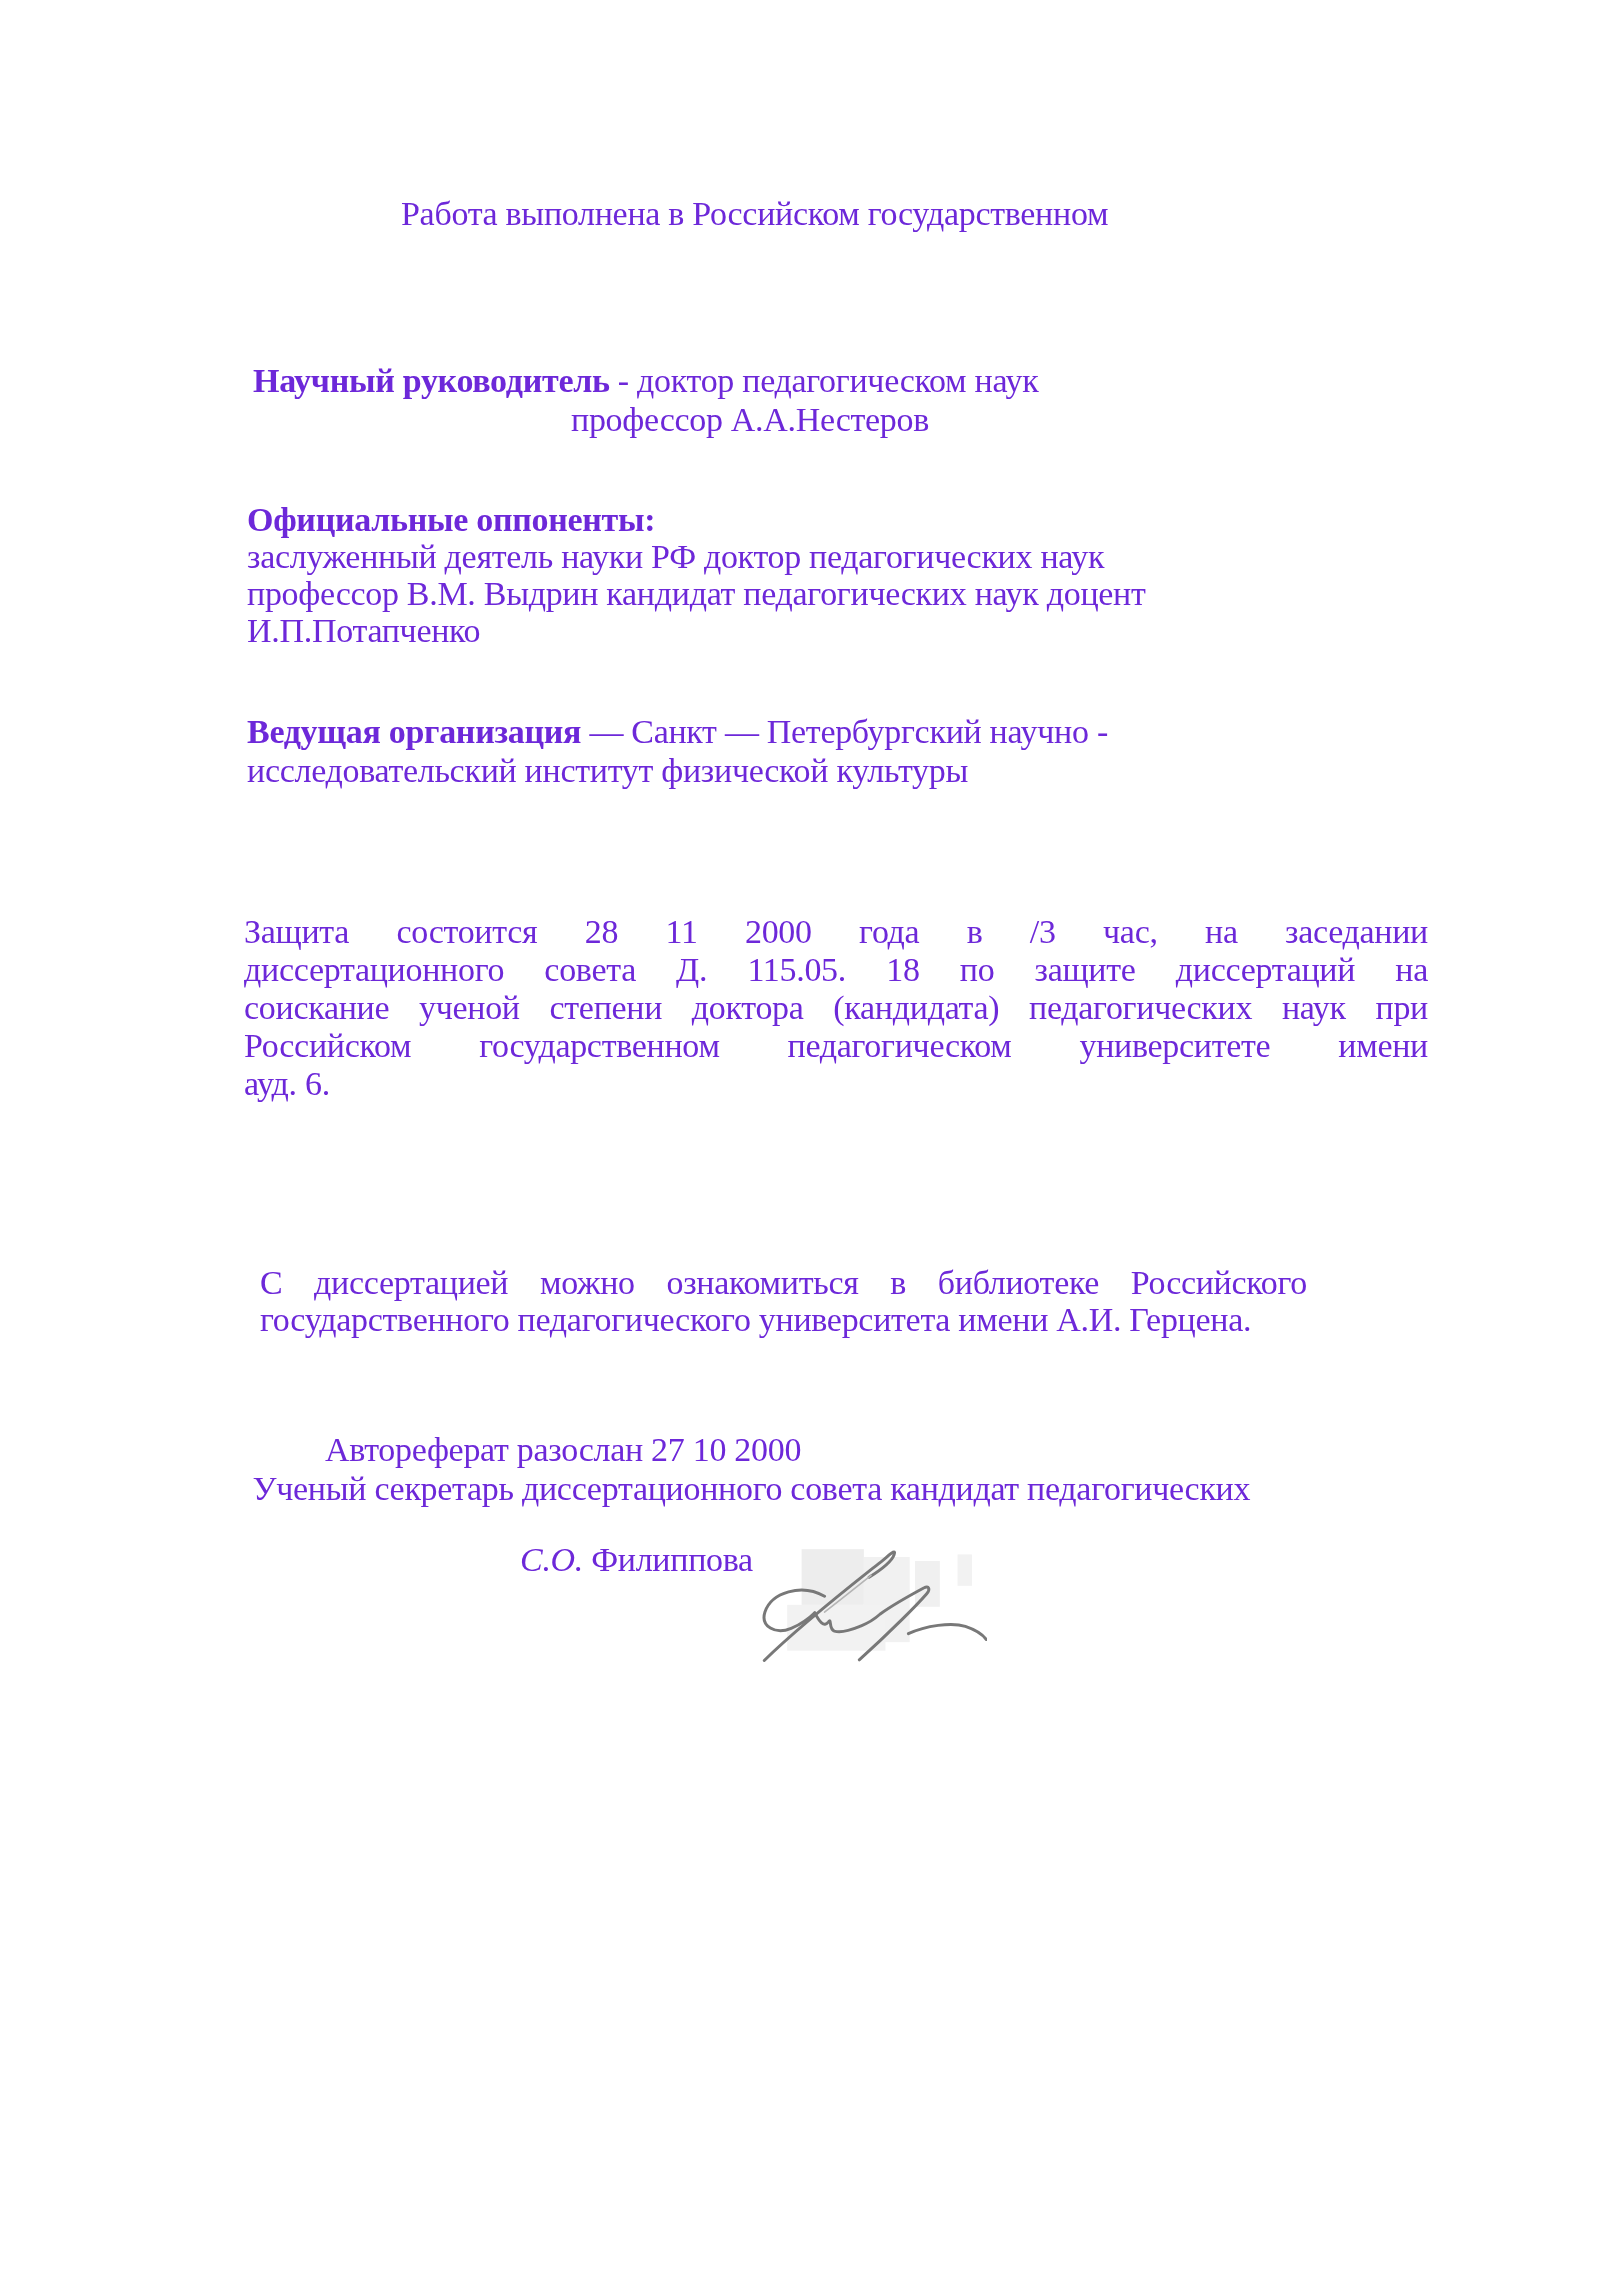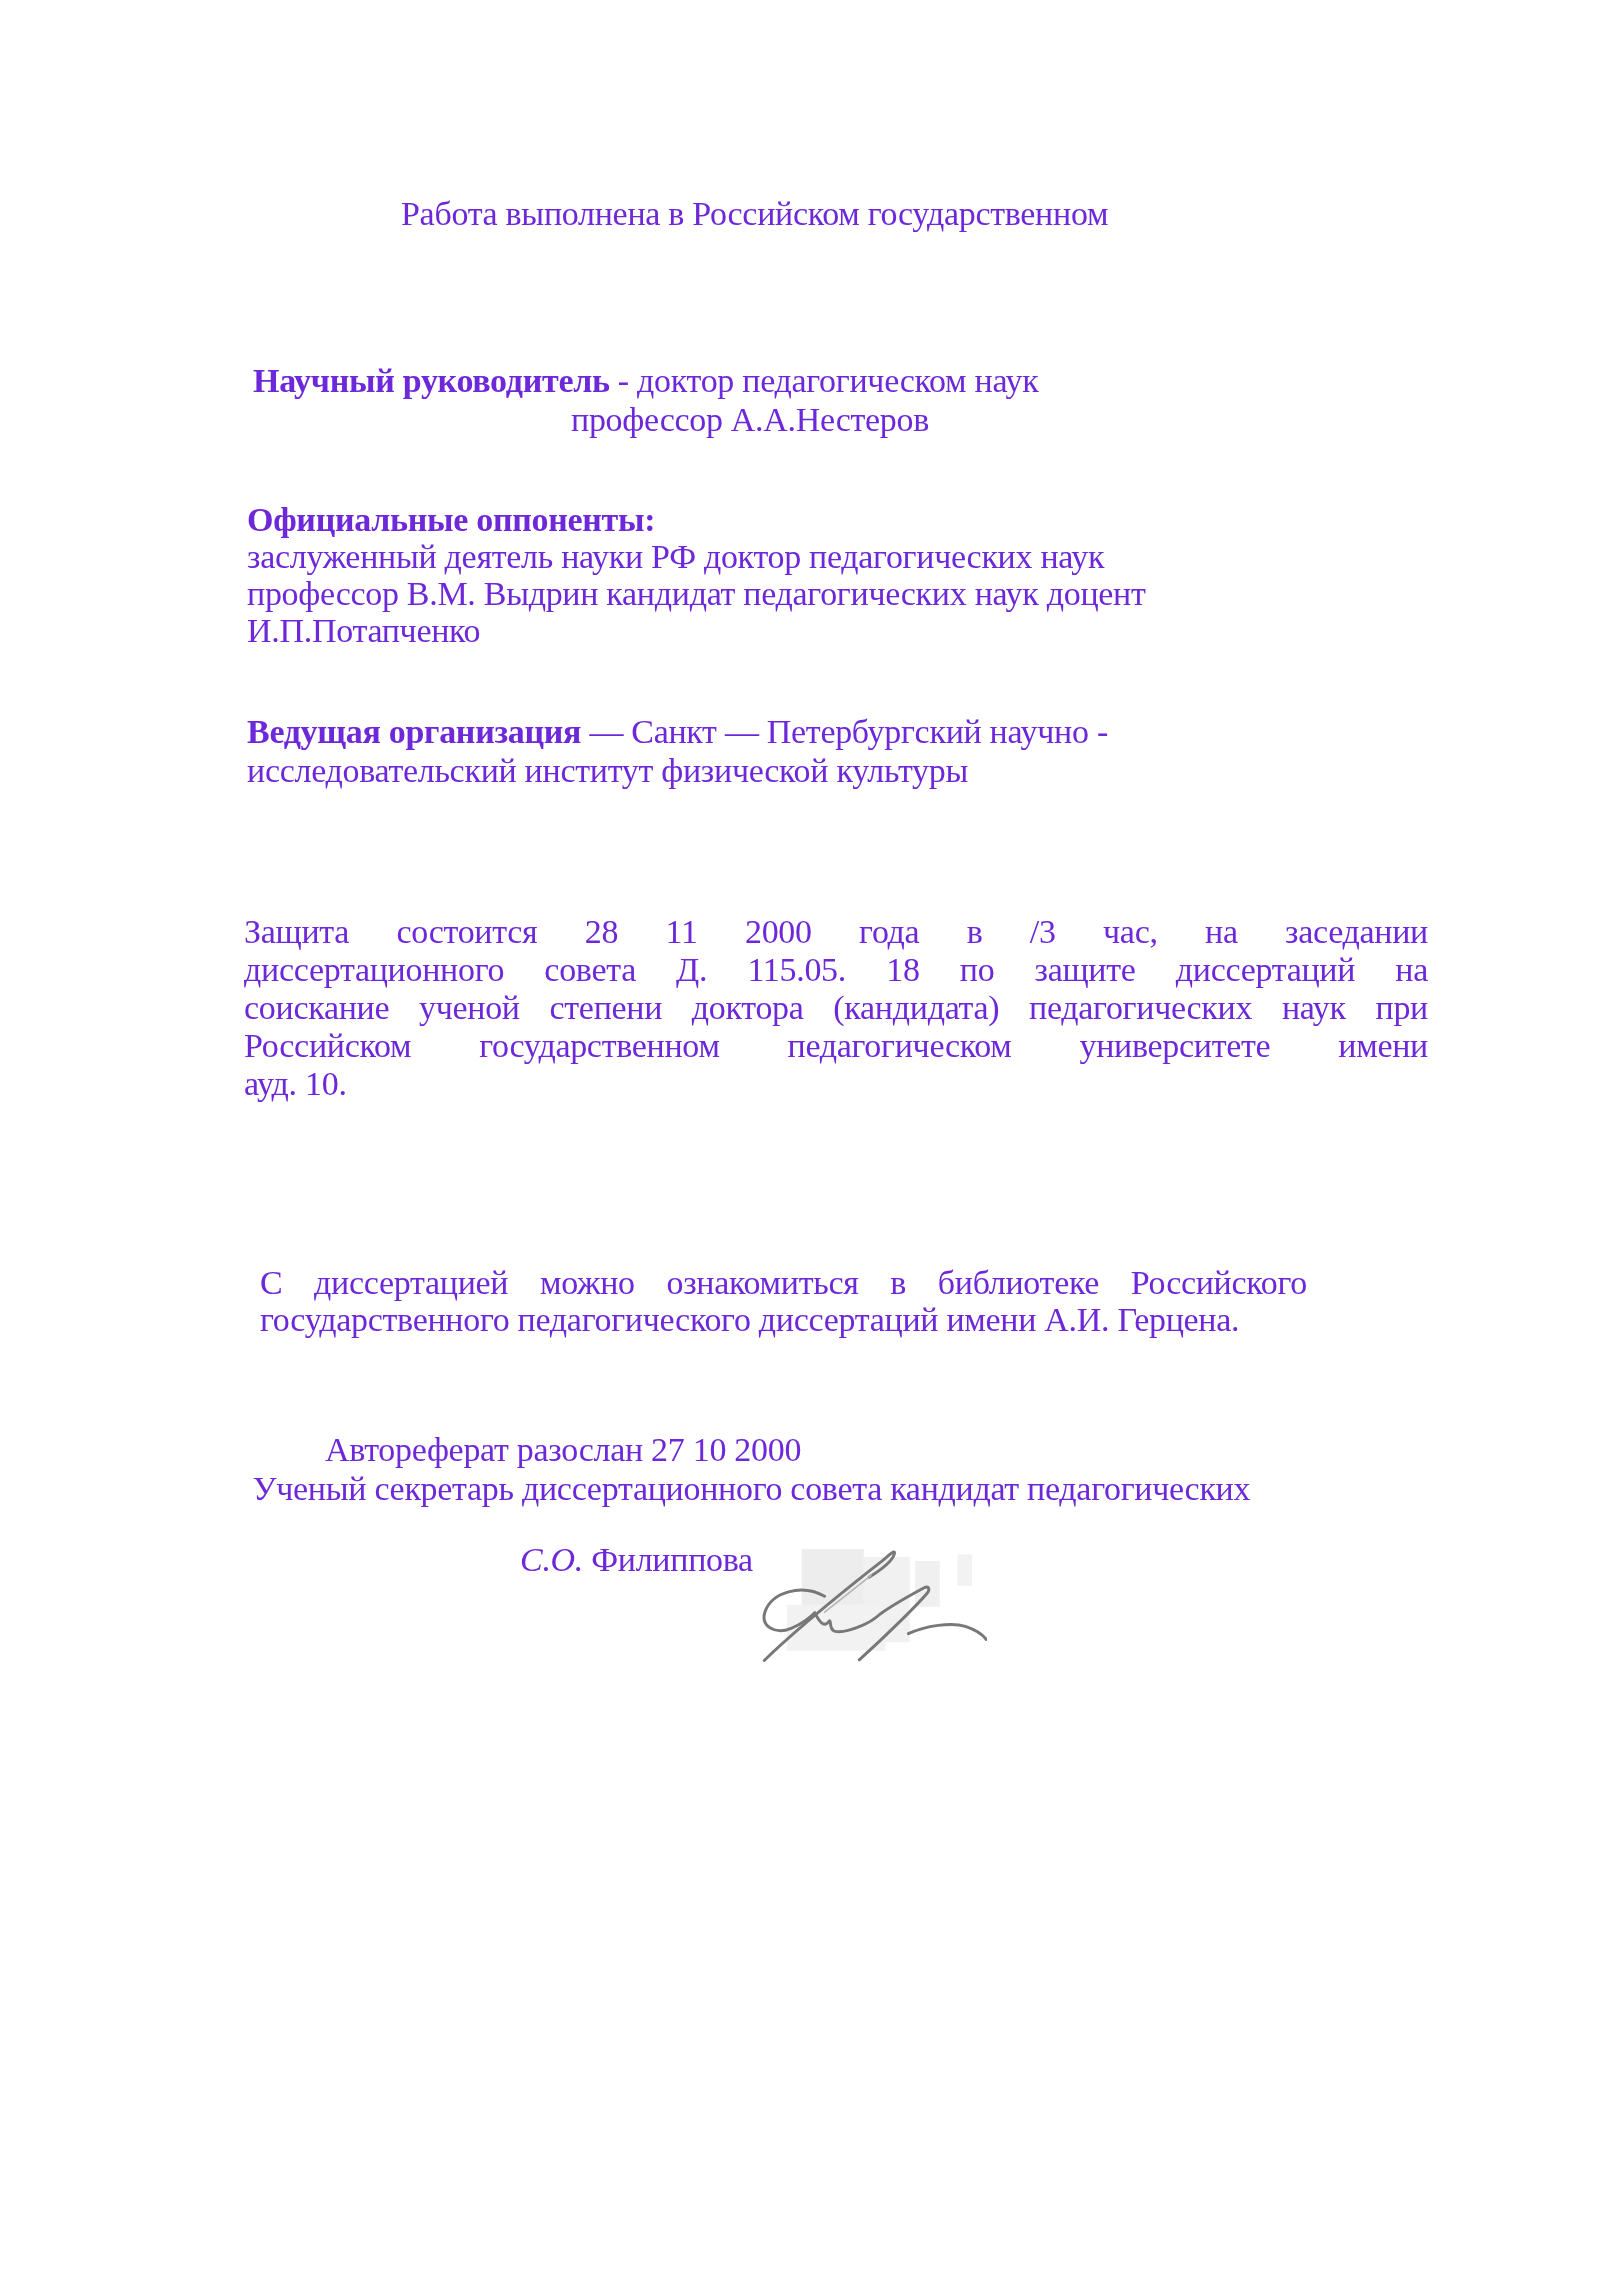--- a/index.html
+++ b/index.html
@@ -77,26 +77,26 @@
     <div class="line">заслуженный деятель науки РФ доктор педагогических наук</div>
     <div class="line">профессор В.М. Выдрин кандидат педагогических наук доцент</div>
     <div class="line">И.П.Потапченко</div>
   </div>
 
   <div class="block defense">
     <div class="jline">Защита состоится 28 11 2000 года в /3 час, на заседании</div>
     <div class="jline">диссертационного совета Д. 115.05. 18 по защите диссертаций на</div>
     <div class="jline">соискание ученой степени доктора (кандидата) педагогических наук при</div>
     <div class="jline">Российском государственном педагогическом университете имени</div>
-    <div class="last">ауд. 10.</div>
+    <div class="last">ауд. 6.</div>
   </div>
 
   <div class="block library">
     <div class="jline">С диссертацией можно ознакомиться в библиотеке Российского</div>
-    <div class="last">государственного педагогического диссертаций имени А.И. Герцена.</div>
+    <div class="last">государственного педагогического университета имени А.И. Герцена.</div>
   </div>
 
   <div class="block distribution">
     <div class="line dist-line1">Автореферат разослан 27 10 2000</div>
     <div class="line dist-line2">Ученый секретарь диссертационного совета кандидат педагогических</div>
   </div>
 
   <div class="block signer-name line"><span class="i">С.О.</span><span> Филиппова</span></div>
 
   <div class="signature-wrap">

